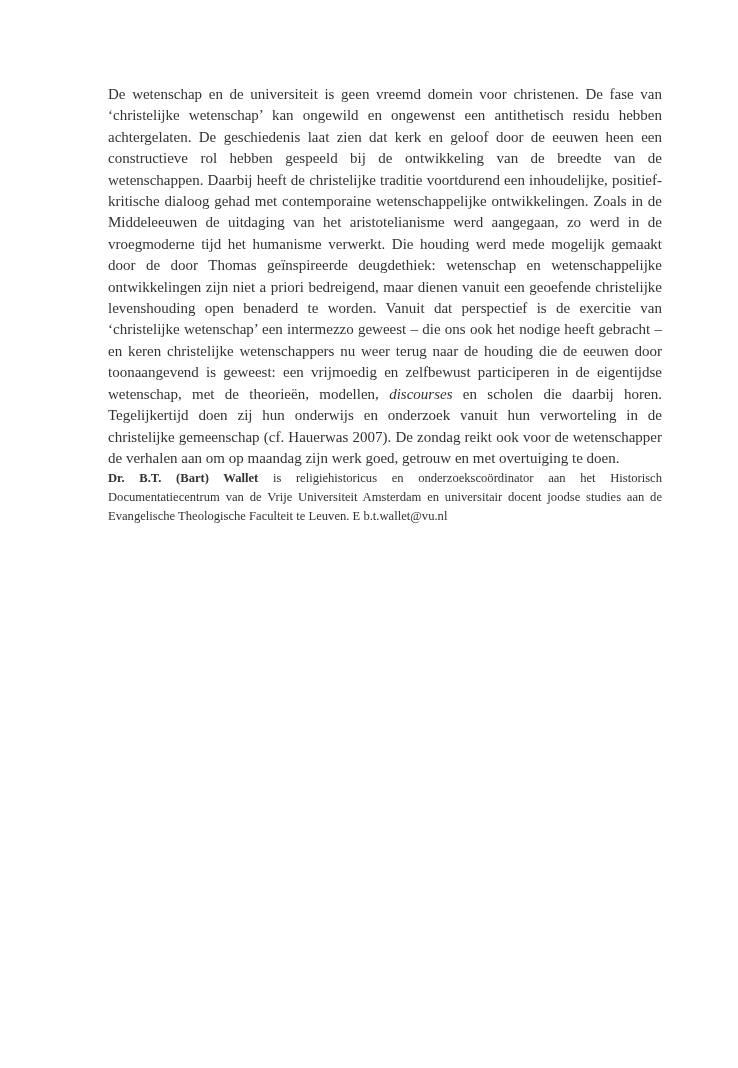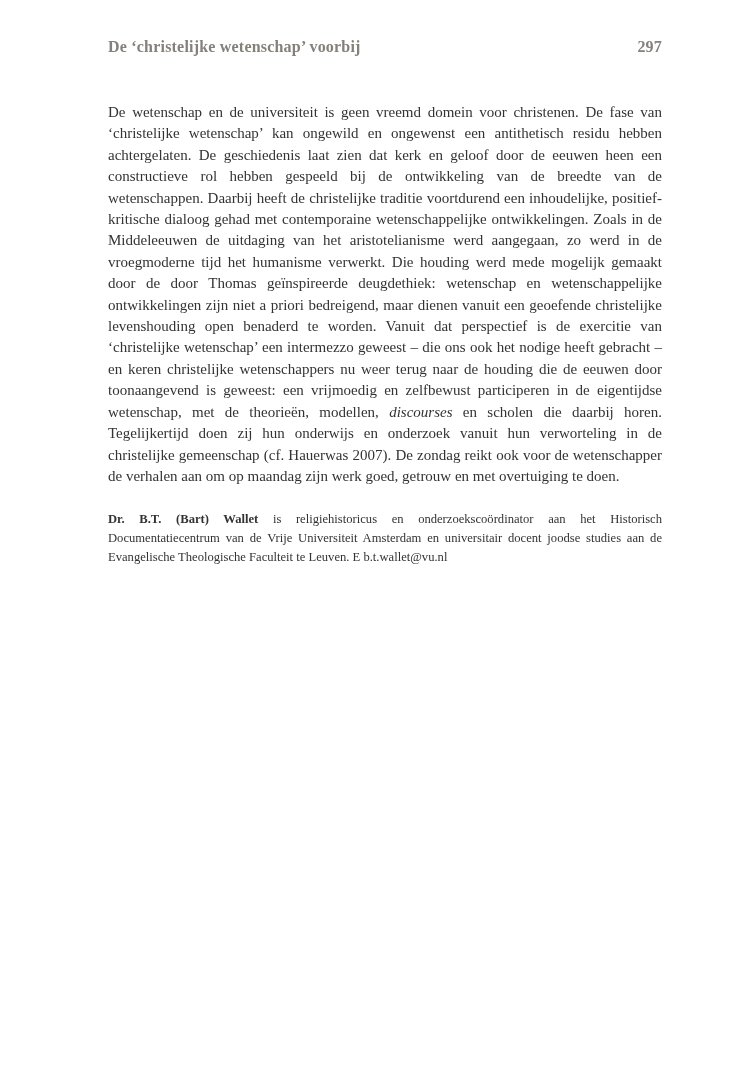--- a/index.html
+++ b/index.html
@@ -46,40 +46,35 @@
     text-justify: inter-word;
   }
   .body-text p {
     margin: 0;
     padding: 0;
   }
   .body-text em {
     font-style: italic;
   }
   .bio {
-    margin-top: 23px;
     font-size: 12.6px;
     line-height: 18.8px;
     color: #333333;
     text-align: justify;
   }
   .bio strong {
     font-weight: bold;
   }
 </style>
 </head>
 <body>
 
 <div class="page">
   <div class="content">
 
-    <header class="page-header">
-      <span class="running-title">De ‘christelijke wetenschap’ voorbij</span>
-      <span class="page-number">297</span>
-    </header>
 
     <main class="body-text">
       <p><span>De wetenschap en de universiteit is geen vreemd domein voor christenen. De fase van ‘christelijke wetenschap’ kan ongewild en ongewenst een antithetisch residu hebben achtergelaten. De geschiedenis laat zien dat kerk en geloof door de eeuwen heen een constructieve rol hebben gespeeld bij de ontwikkeling van de breedte van de wetenschappen. Daarbij heeft de christelijke traditie voortdurend een inhoudelijke, positief-kritische dialoog gehad met contemporaine wetenschappelijke ontwikkelingen. Zoals in de Middeleeuwen de uitdaging van het aristotelianisme werd aangegaan, zo werd in de vroegmoderne tijd het humanisme verwerkt. Die houding werd mede mogelijk gemaakt door de door Thomas geïnspireerde deugdethiek: wetenschap en wetenschappelijke ontwikkelingen zijn niet a priori bedreigend, maar dienen vanuit een geoefende christelijke levenshouding open benaderd te worden. Vanuit dat perspectief is de exercitie van ‘christelijke wetenschap’ een intermezzo geweest – die ons ook het nodige heeft gebracht – en keren christelijke wetenschappers nu weer terug naar de houding die de eeuwen door toonaangevend is geweest: een vrijmoedig en zelfbewust participeren in de eigentijdse wetenschap, met de theorieën, modellen, </span><em>discourses</em><span> en scholen die daarbij horen. Tegelijkertijd doen zij hun onderwijs en onderzoek vanuit hun verworteling in de christelijke gemeenschap (cf. Hauerwas 2007). De zondag reikt ook voor de wetenschapper de verhalen aan om op maandag zijn werk goed, getrouw en met overtuiging te doen.</span></p>
     </main>
 
     <footer class="bio">
       <strong>Dr. B.T. (Bart) Wallet</strong><span> is religiehistoricus en onderzoekscoördinator aan het Historisch Documentatiecentrum van de Vrije Universiteit Amsterdam en universitair docent joodse studies aan de Evangelische Theologische Faculteit te Leuven. E b.t.wallet@vu.nl</span>
     </footer>
 
   </div>

